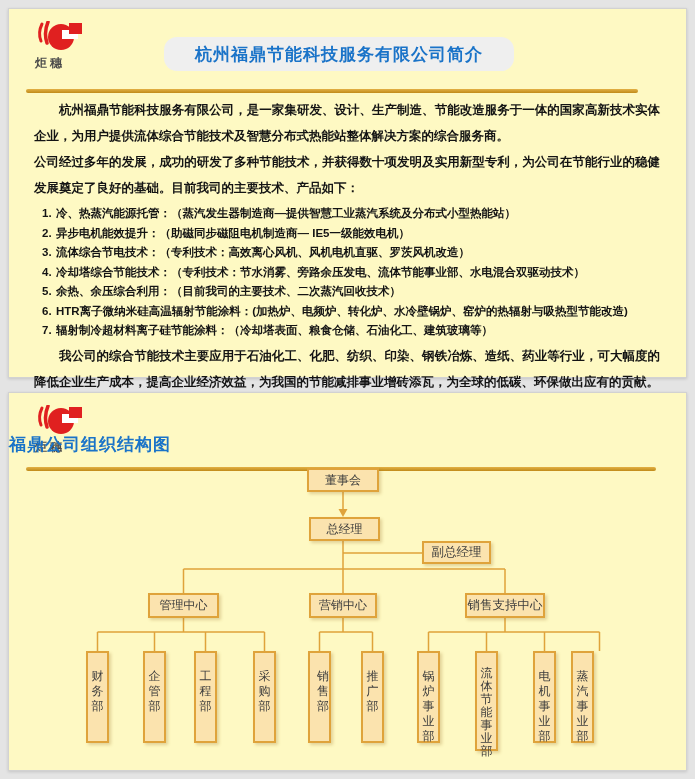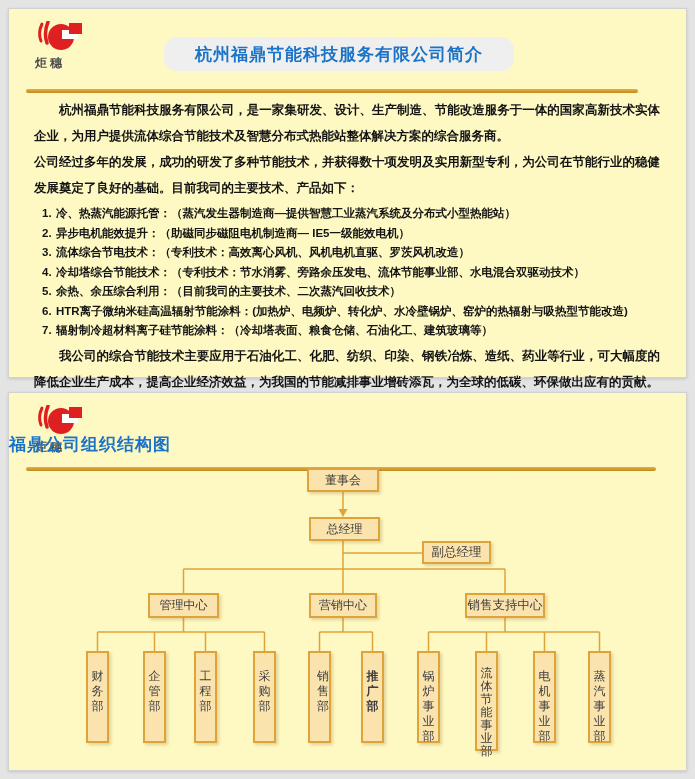--- a/index.html
+++ b/index.html
@@ -173,18 +173,18 @@
 
   <div class="obox hbox" style="left:139px;top:200px;width:71px;height:25px;">管理中心</div>
   <div class="obox hbox" style="left:300px;top:200px;width:68px;height:25px;">营销中心</div>
   <div class="obox hbox" style="left:456px;top:200px;width:80px;height:25px;font-size:12.5px;">销售支持中心</div>
 
   <div class="obox vbox" style="left:77px;top:258px;height:92px;">财务部</div>
   <div class="obox vbox" style="left:134px;top:258px;height:92px;">企管部</div>
   <div class="obox vbox" style="left:185px;top:258px;height:92px;">工程部</div>
   <div class="obox vbox" style="left:244px;top:258px;height:92px;">采购部</div>
   <div class="obox vbox" style="left:299px;top:258px;height:92px;text-align:right;">销售部</div>
-  <div class="obox vbox" style="left:352px;top:258px;height:92px;font-weight:bold;">推广部</div>
+  <div class="obox vbox" style="left:352px;top:258px;height:92px;">推广部</div>
   <div class="obox vbox" style="left:408px;top:258px;height:92px;">锅炉事业部</div>
   <div class="obox vbox tall" style="left:466px;top:258px;height:100px;">流体节能事业部</div>
   <div class="obox vbox" style="left:524px;top:258px;height:92px;">电机事业部</div>
-  <div class="obox vbox" style="left:579px;top:258px;height:92px;">蒸汽事业部</div>
+  <div class="obox vbox" style="left:562px;top:258px;height:92px;">蒸汽事业部</div>
 </div>
 
 </body></html>

